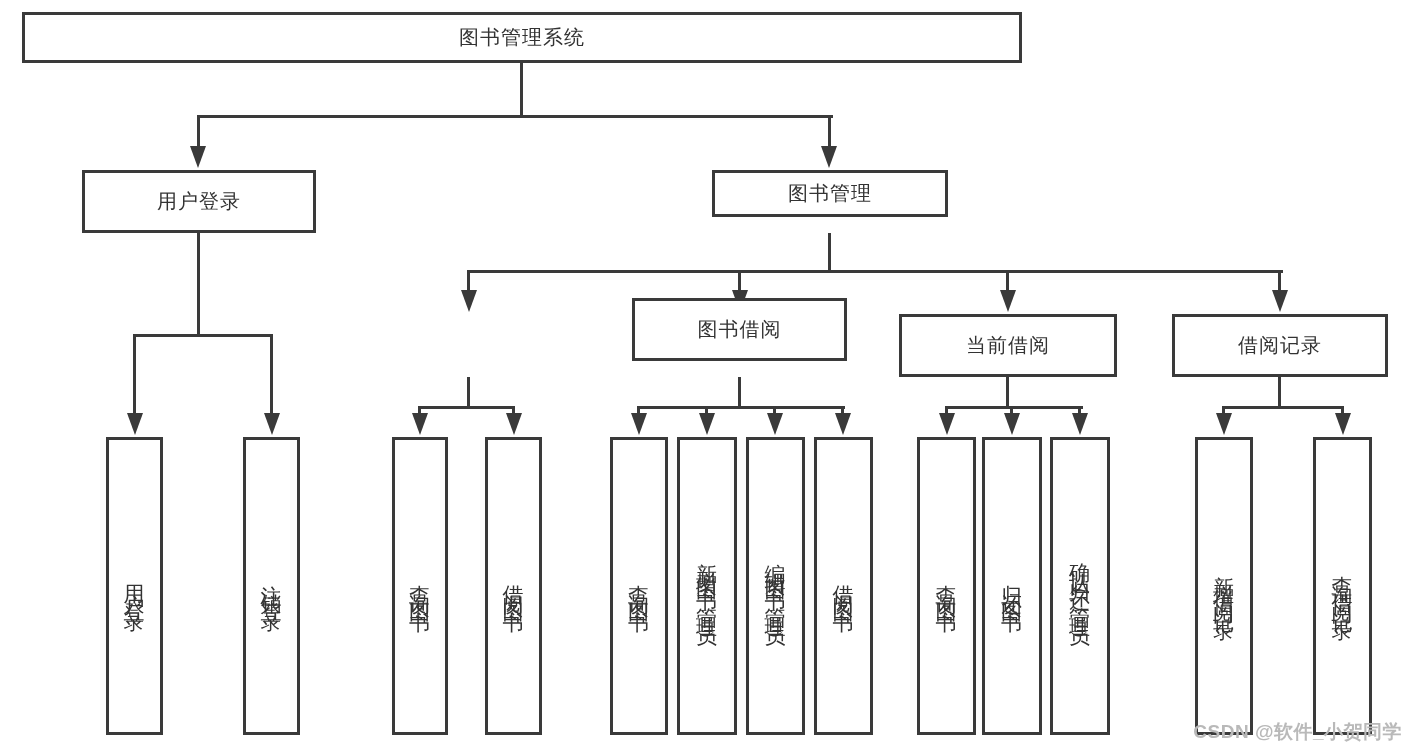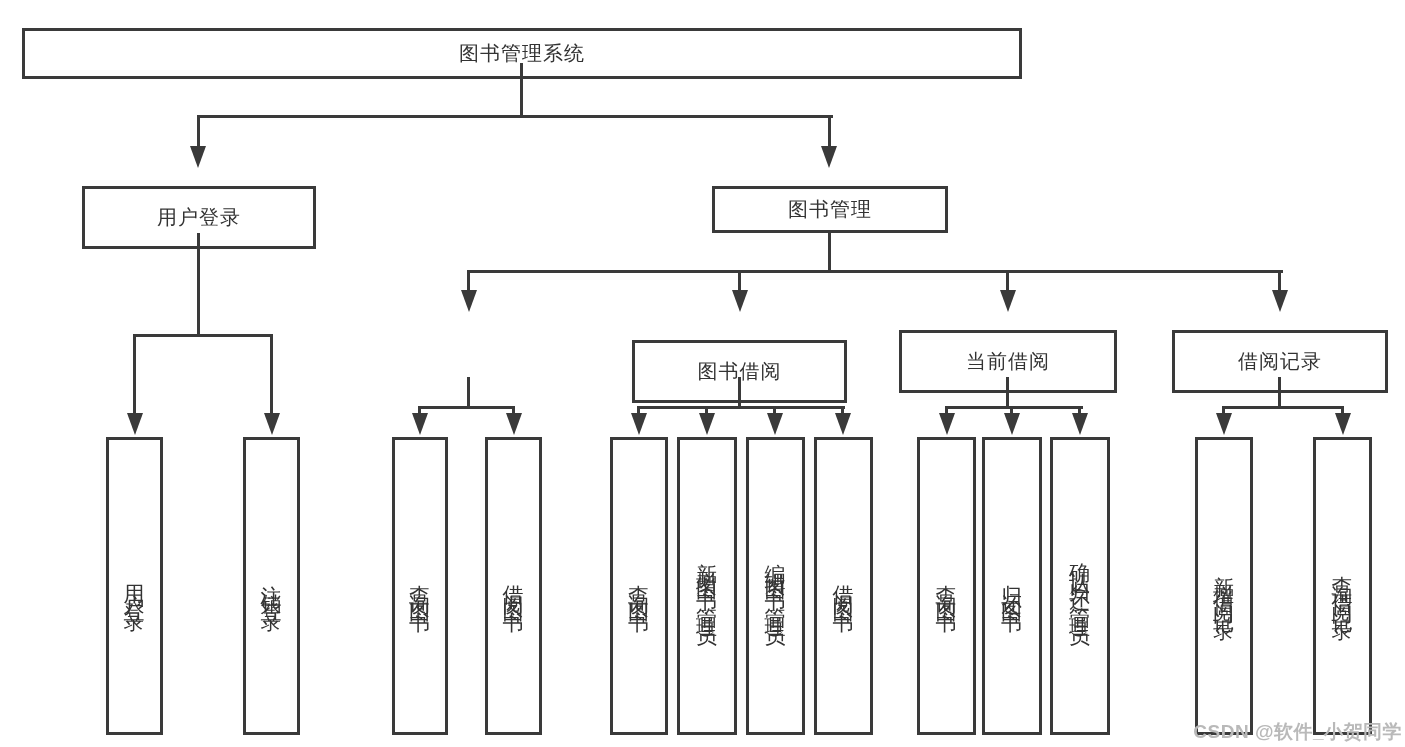--- a/index.html
+++ b/index.html
@@ -23,21 +23,20 @@
     border:3px solid var(--line);
     box-sizing:border-box;
     display:flex;
     align-items:center;
     justify-content:center;
   }
   .hbox{
     font-size:20px;
     letter-spacing:1px;
     white-space:nowrap;
-    margin-top:16px;
   }
   .vbox{
     writing-mode:vertical-rl;
     text-orientation:mixed;
     font-size:21px;
     letter-spacing:9px;
     line-height:1;
   }
   .ln{
     position:absolute;
@@ -89,21 +88,21 @@
   <div class="ln" style="left:467px;top:270px;width:816px;height:3px"></div>
   <div class="ln" style="left:467px;top:270px;width:3px;height:22px"></div>
   <div class="ln" style="left:738px;top:270px;width:3px;height:22px"></div>
   <div class="ln" style="left:1006px;top:270px;width:3px;height:22px"></div>
   <div class="ln" style="left:1278px;top:270px;width:3px;height:22px"></div>
   <div class="arrow" style="left:461px;top:290px"></div>
   <div class="arrow" style="left:732px;top:290px"></div>
   <div class="arrow" style="left:1000px;top:290px"></div>
   <div class="arrow" style="left:1272px;top:290px"></div>
 
-  <div class="box hbox" style="left:632px;top:324px;width:215px;height:63px">图书借阅</div>
+  <div class="box hbox" style="left:632px;top:298px;width:215px;height:63px">图书借阅</div>
   <div class="box hbox" style="left:899px;top:314px;width:218px;height:63px">当前借阅</div>
   <div class="box hbox" style="left:1172px;top:314px;width:216px;height:63px">借阅记录</div>
 
   <div class="ln" style="left:467px;top:377px;width:3px;height:31px"></div>
   <div class="ln" style="left:418px;top:406px;width:97px;height:3px"></div>
   <div class="ln" style="left:418px;top:406px;width:3px;height:9px"></div>
   <div class="ln" style="left:512px;top:406px;width:3px;height:9px"></div>
   <div class="arrow" style="left:412px;top:413px"></div>
   <div class="arrow" style="left:506px;top:413px"></div>
 

